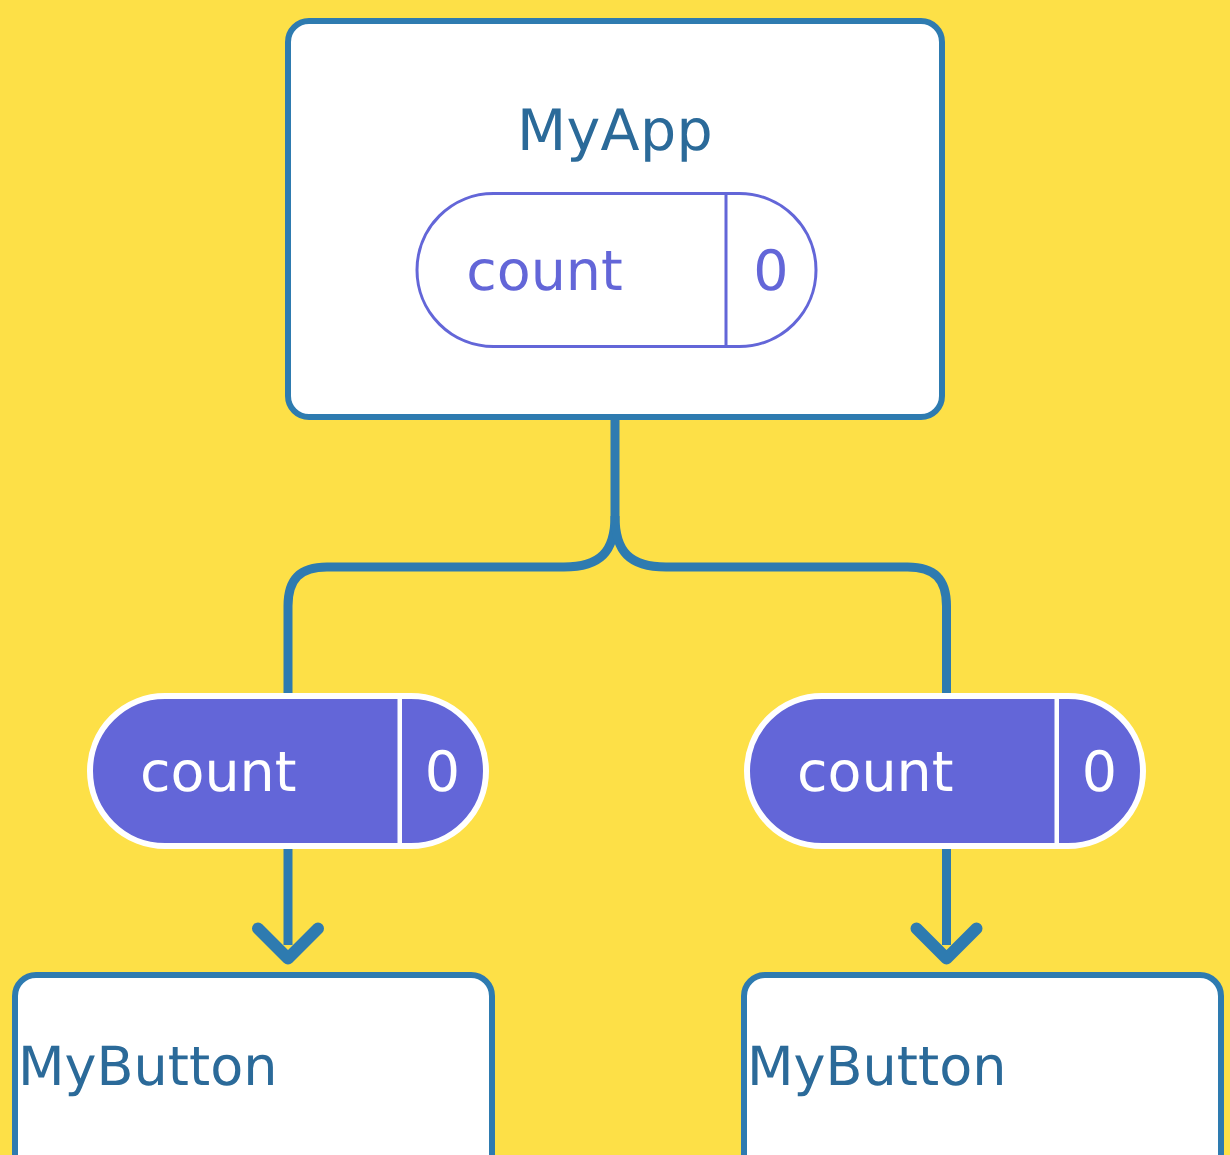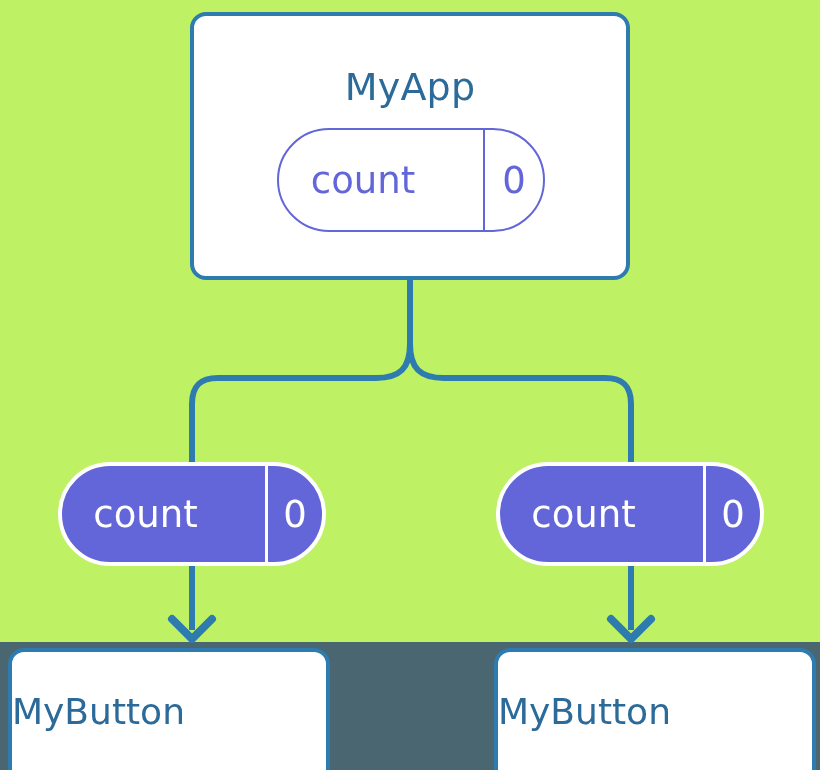--- a/index.html
+++ b/index.html
@@ -10,22 +10,22 @@
   body {
     width: 820px;
     height: 770px;
     background: #4a6670;
     font-family: "DejaVu Sans", "Liberation Sans", sans-serif;
     overflow: hidden;
   }
   #stage {
     position: relative;
     width: 820px;
-    height: 642px;
-    background: #bef264;
+    height: 770px;
+    background: #fde047;
   }
 
   
   #connectors {
     position: absolute;
     left: 0;
     top: 0;
     width: 820px;
     height: 770px;
     z-index: 1;

